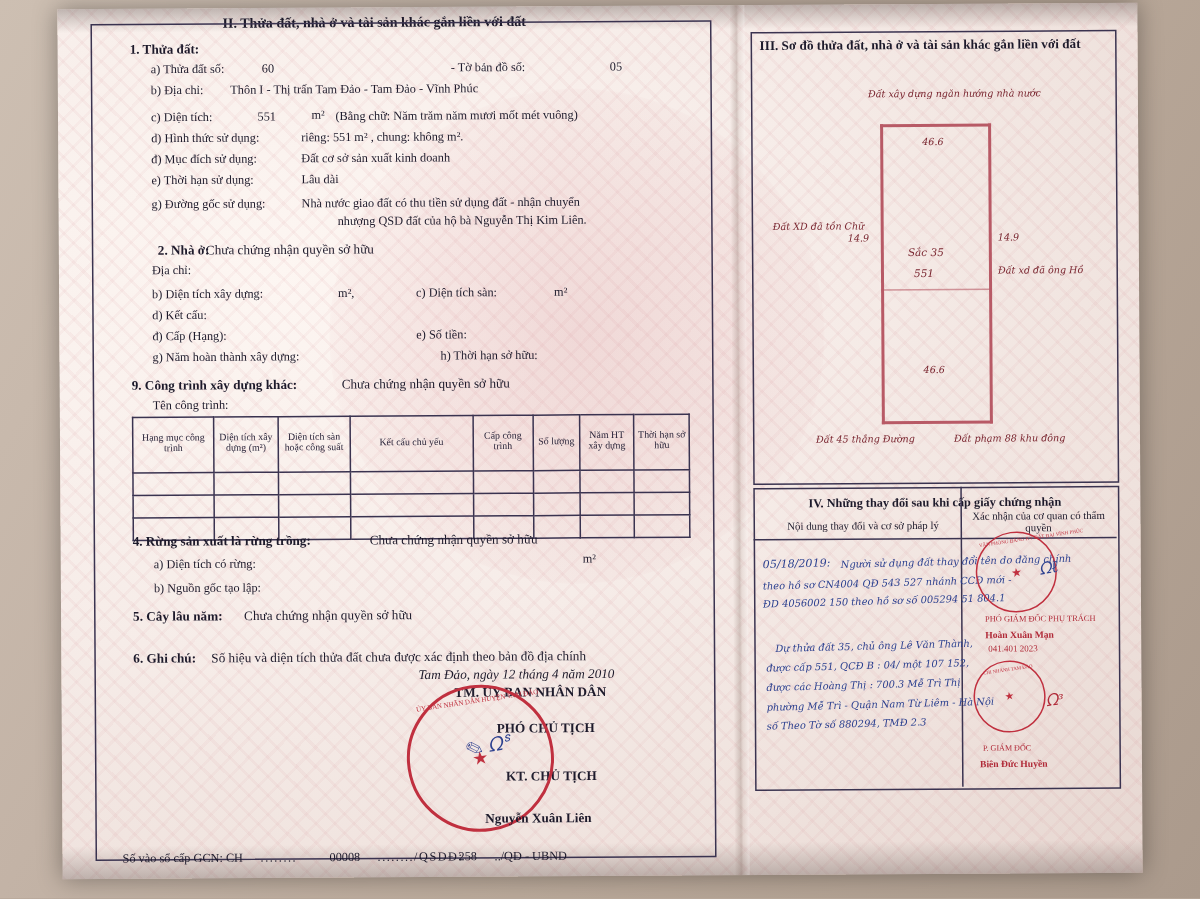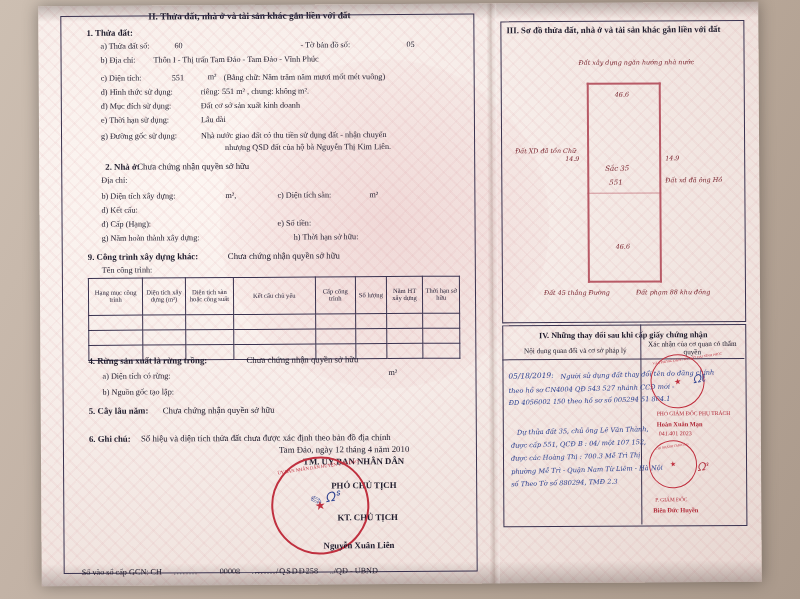--- a/index.html
+++ b/index.html
@@ -46,21 +46,21 @@
   }
   .botshadow{
     position:absolute;left:0;bottom:0;width:720px;height:22px;
     background:linear-gradient(0deg, rgba(60,45,40,0.28), rgba(60,45,40,0));
   }
 
   
   .doc{position:absolute;inset:0;color:#1d1a2b;}
   .t{position:absolute;white-space:nowrap;}
   .hdr{font-weight:bold;}
-  .it{}
+  .it{font-style:italic;}
   .sz7{font-size:7.2px;}
   .sz8{font-size:8.2px;}
   .sz85{font-size:8.8px;}
   .sz9{font-size:9.4px;}
   .ctr{text-align:center;}
 
   
   .hw{
     font-family:"DejaVu Serif", serif;
     font-style:italic;
@@ -277,21 +277,21 @@
         <div class="slabel" style="left:106px;top:48px;">46.6</div>
         <div class="slabel" style="left:106px;top:200px;">46.6</div>
         <div class="slabel" style="left:56px;top:112px;">14.9</div>
         <div class="slabel" style="left:156px;top:112px;">14.9</div>
         <div class="slabel" style="left:34px;top:246px;">Đất 45 thắng Đường</div>
         <div class="slabel" style="left:126px;top:246px;">Đất phạm 88 khu đông</div>
       </div>
 
       <div class="rightbox2"></div>
       <div class="t hdr sz8 ctr" style="left:462px;top:328px;width:242px;">IV. Những thay đổi sau khi cấp giấy chứng nhận</div>
-      <div class="t sz7 ctr" style="left:470px;top:344px;width:130px;">Nội dung quan đổi và cơ sở pháp lý</div>
+      <div class="t sz7 ctr" style="left:470px;top:344px;width:130px;">Nội dung thay đổi và cơ sở pháp lý</div>
       <div class="t sz7 ctr" style="left:604px;top:338px;width:96px;white-space:normal;line-height:1.15;">Xác nhận của cơ quan có thẩm quyền</div>
       <div class="sline" style="left:462px;top:356px;width:242px;height:1px;background:#3a3350;"></div>
       <div class="sline" style="left:600px;top:322px;width:1px;height:200px;background:#3a3350;"></div>
 
       <div class="t hw" style="left:468px;top:368px;font-size:7.4px;">05/18/2019:</div>
       <div class="t hw" style="left:520px;top:368px;font-size:6.6px;">Người sử dụng đất thay đổi tên do đăng chính</div>
       <div class="t hw" style="left:468px;top:382px;font-size:6.6px;">theo hồ sơ CN4004 QĐ 543 527 nhánh CCĐ mới -</div>
       <div class="t hw" style="left:468px;top:394px;font-size:6.6px;">ĐD 4056002 150 theo hồ sơ số 005294 51 804.1</div>
 
       <div class="t hw" style="left:476px;top:424px;font-size:6.6px;">Dự thửa đất 35, chủ ông Lê Văn Thành,</div>

